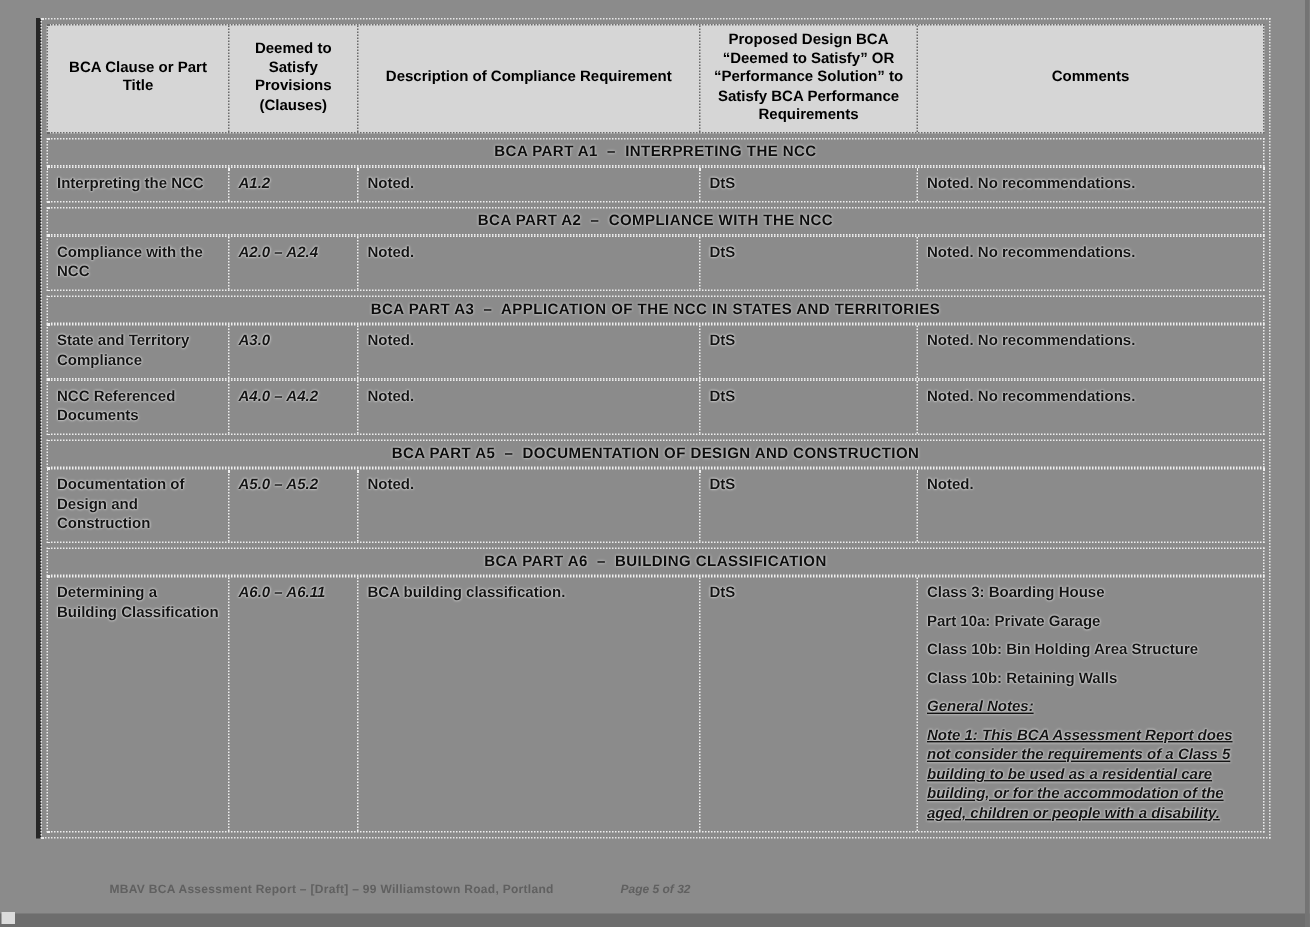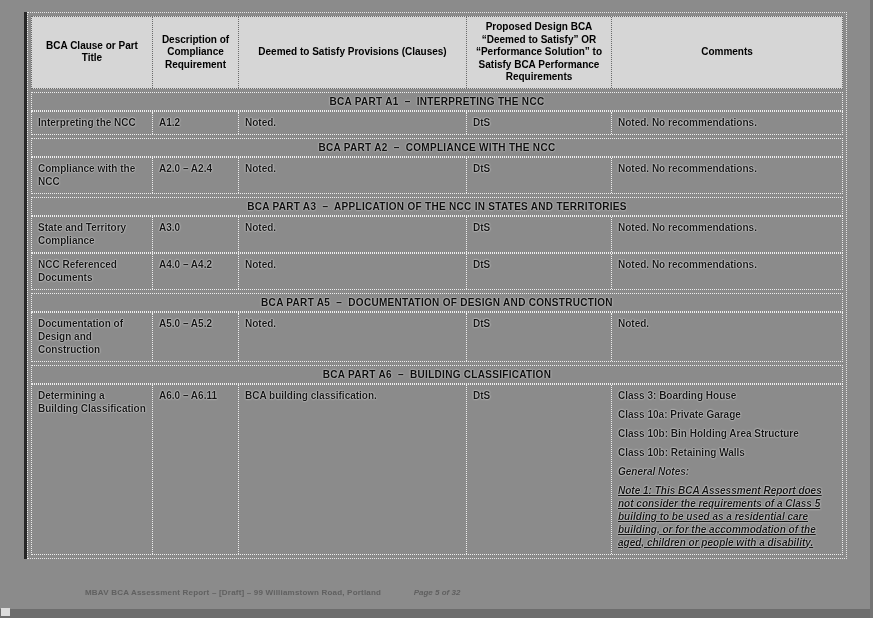--- a/index.html
+++ b/index.html
@@ -48,42 +48,42 @@
   }
 
   
   .data-row{border:1px dotted #efefef;margin-top:0;}
   .cell{
     padding:4px 6px 5px 6px;
     font-size:10px;font-weight:700;color:#141414;line-height:1.3;
     text-shadow:0 0 2px rgba(255,255,255,.85), 0 0 1px rgba(255,255,255,.7);
   }
   .cell + .cell{border-left:1px dotted #efefef;}
-  .cell.clauses{}
+  .cell.clauses{font-style:italic;}
   .cell.comments p{margin:0 0 6px 0;}
   .cell.comments p:last-child{margin-bottom:0;}
-  .cell.comments p.heading{font-weight:700;font-style:italic;}
+  .cell.comments p.heading{font-weight:700;font-style:italic;text-decoration:underline;}
   .cell.comments p.note{font-style:italic;text-decoration:underline;font-weight:700;}
 
   
   .footer{
     position:absolute;left:27px;top:588px;width:820px;height:14px;
     font-size:8px;color:#606060;font-weight:700;
   }
-  .footer .left{position:absolute;left:12px;top:0;letter-spacing:.2px;padding-left:46px;}
+  .footer .left{position:absolute;left:0;top:0;letter-spacing:.2px;padding-left:46px;}
   .footer .page{position:absolute;left:50%;transform:translateX(-50%);top:0;font-style:italic;}
 </style>
 </head>
 <body>
 
 <div class="table-wrap">
   <div class="header-row grid5">
     <div class="header-cell">BCA Clause or Part Title</div>
+    <div class="header-cell">Deemed to Satisfy Provisions (Clauses)</div>
     <div class="header-cell">Description of Compliance Requirement</div>
-    <div class="header-cell">Deemed to Satisfy Provisions (Clauses)</div>
     <div class="header-cell">Proposed Design BCA “Deemed to Satisfy” OR “Performance Solution” to Satisfy BCA Performance Requirements</div>
     <div class="header-cell">Comments</div>
   </div>
   <div id="tbody">
       <div class="section-bar">BCA PART A1  –  INTERPRETING THE NCC</div>
       <div class="data-row grid5">
         <div class="cell clause-title">Interpreting the NCC</div>
         <div class="cell clauses">A1.2</div>
         <div class="cell description">Noted.</div>
         <div class="cell proposed">DtS</div>
@@ -131,21 +131,21 @@
         </div>
       </div>
       <div class="section-bar">BCA PART A6  –  BUILDING CLASSIFICATION</div>
       <div class="data-row grid5">
         <div class="cell clause-title">Determining a Building Classification</div>
         <div class="cell clauses">A6.0 – A6.11</div>
         <div class="cell description">BCA building classification.</div>
         <div class="cell proposed">DtS</div>
         <div class="cell comments">
           <p class="normal">Class 3: Boarding House</p>
-          <p class="normal">Class 10a: Private Garage</p>
+          <p class="normal">Part 10a: Private Garage</p>
           <p class="normal">Class 10b: Bin Holding Area Structure</p>
           <p class="normal">Class 10b: Retaining Walls</p>
           <p class="heading">General Notes:</p>
           <p class="note">Note 1: This BCA Assessment Report does not consider the requirements of a Class 5 building to be used as a residential care building, or for the accommodation of the aged, children or people with a disability.</p>
         </div>
       </div>
     </div>
 </div>
 
 <div class="footer">

